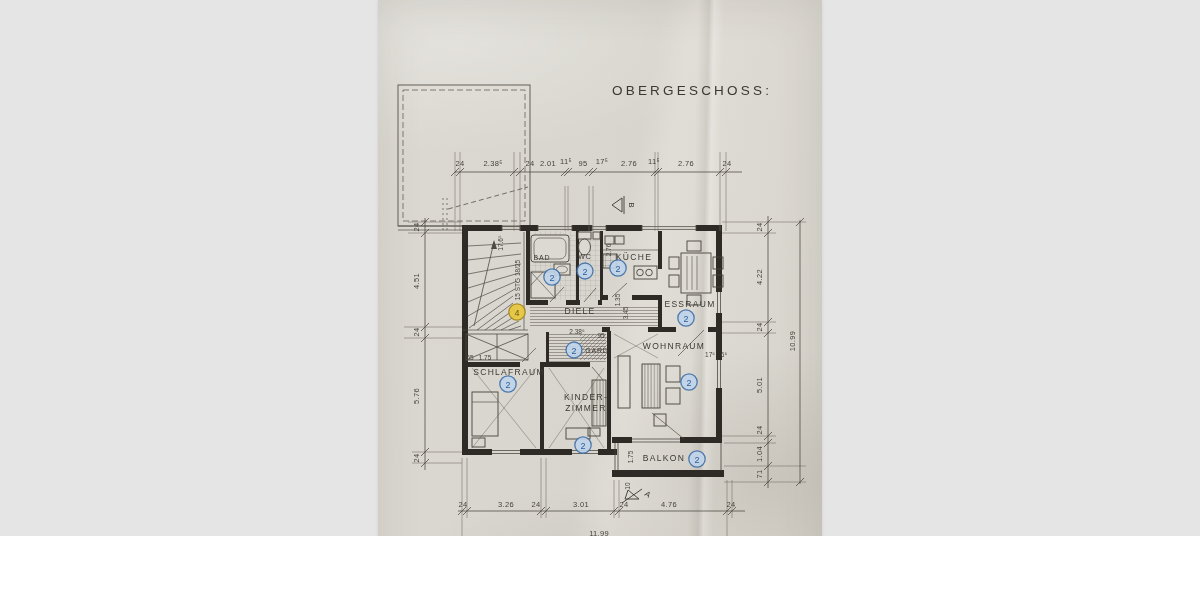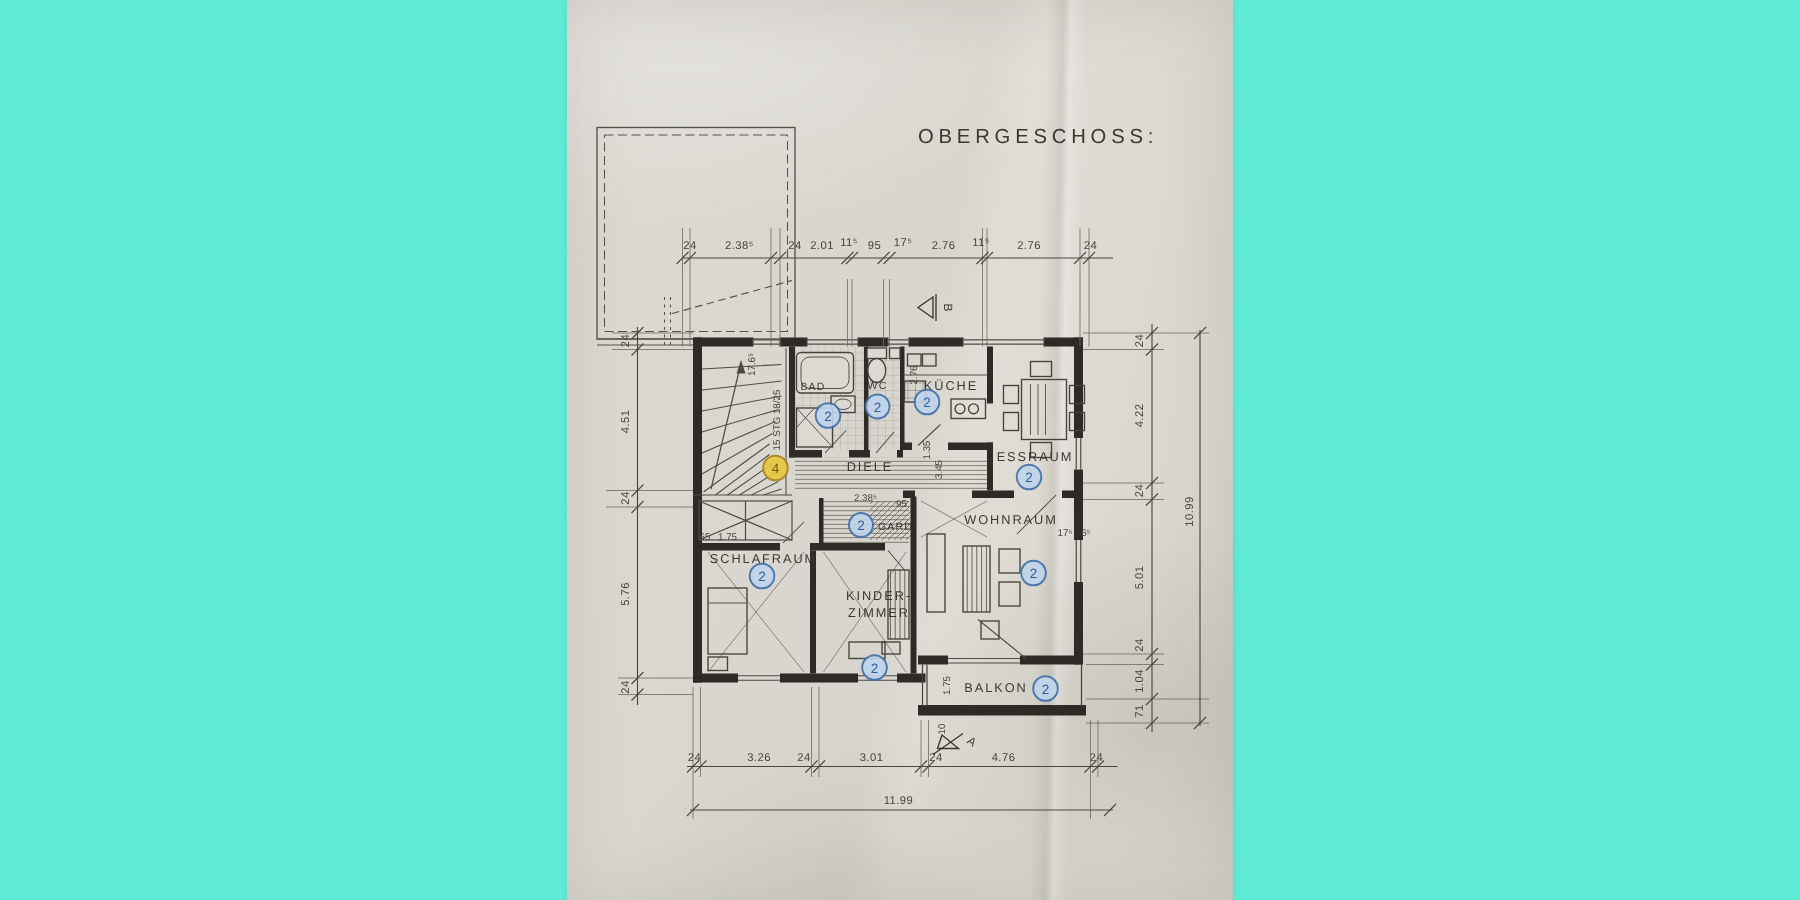--- a/index.html
+++ b/index.html
@@ -1,16 +1,16 @@
 <!DOCTYPE html>
 <html><head>
 <meta charset="utf-8">
 <style>
   html,body{margin:0;padding:0;background:#ffffff;}
-  .stage{position:relative;width:1200px;height:600px;background:#5eead4;overflow:hidden;
+  .stage{position:relative;width:1200px;height:536px;background:#e5e5e5;overflow:hidden;
          font-family:"Liberation Sans",sans-serif;}
   .paper{position:absolute;left:378px;top:0;width:444px;height:600px;
     background:
       radial-gradient(90% 28% at 18% 6%, rgba(255,255,255,.25), transparent 70%),
       radial-gradient(60% 34% at 88% 80%, rgba(110,104,92,.15), transparent 65%),
       radial-gradient(55% 22% at 45% 97%, rgba(110,104,92,.10), transparent 70%),
       linear-gradient(100deg,#dcd9d2 0%,#d8d5ce 52%,#e0ddd6 58%,#d5d2ca 100%);
     box-shadow: inset 0 0 46px rgba(90,85,75,.14), 0 0 4px rgba(0,0,0,.08);}
   .fold{position:absolute;left:692px;top:0;width:26px;height:600px;
     background:linear-gradient(90deg, transparent 0%, rgba(80,75,65,.10) 42%,

